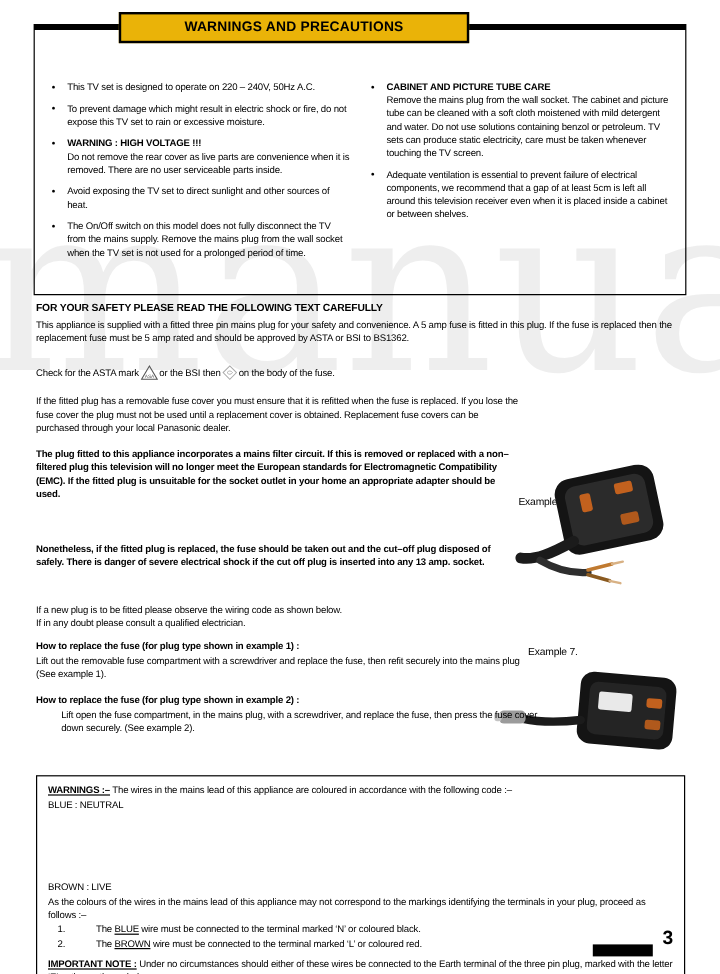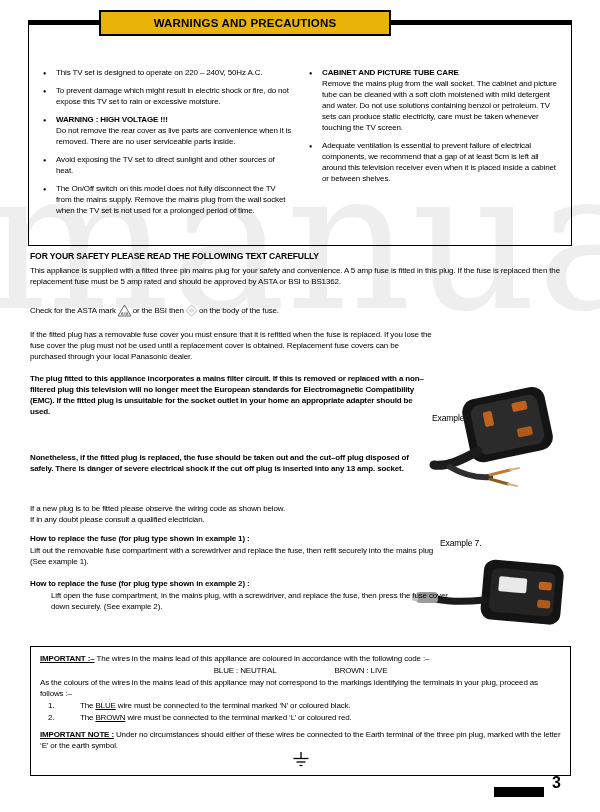--- a/index.html
+++ b/index.html
@@ -40,21 +40,21 @@
   .f1h{top:533px;left:30px;font-weight:bold;}
   .f1t{top:545px;left:30px;width:410px;}
   .ex2-label{top:538px;left:440px;font-size:8.6px;}
   .ex2-fig{top:552px;left:410px;}
   .f2h{top:578px;left:30px;font-weight:bold;}
   .f2t{top:590px;left:30px;width:412px;margin-left:21px;}
 
   
   .impbox{position:absolute;top:646px;left:30px;width:541px;box-sizing:border-box;
         border:1.2px solid #000;padding:6px 9px 7px 9px;line-height:11px;}
-  .codes{display:flex;justify-content:center;gap:58px;margin:1px 0 1px 0;}
+  .codes{display:flex;justify-content:center;gap:58px;margin:1px 0 1px 0;flex-direction:column;}
   .item{display:flex;margin-top:1px;}
   .item .num{width:40px;padding-left:8px;box-sizing:border-box;}
   .item .itext{flex:1;}
   .noteline{margin-top:6px;}
   .earthrow{display:flex;justify-content:center;margin-top:1px;}
 
   .pagebar{position:absolute;top:787px;left:494px;width:50px;height:10px;background:#000;}
   .pagenum{position:absolute;top:777px;left:552px;font-size:16px;font-weight:bold;letter-spacing:0;}
 </style>
 </head>
@@ -142,21 +142,21 @@
         <rect x="6" y="40" width="22" height="11" rx="4" fill="#9b9b9b"></rect>
         <rect x="2" y="42" width="6" height="7" rx="2" fill="#c4c4c4"></rect>
       </svg>
     </div>
 
     <div class="abs f2h">How to replace the fuse (for plug type shown in example 2) :</div>
     <div class="abs f2t">Lift open the fuse compartment, in the mains plug, with a screwdriver, and replace the fuse, then press the fuse cover down securely. (See example 2).</div>
 
     <div class="impbox">
       <div>
-        <span class="b u">IMPORTANT :–</span><span> The wires in the mains lead of this appliance are coloured in accordance with the following code :–</span>
+        <span class="b u">WARNINGS :–</span><span> The wires in the mains lead of this appliance are coloured in accordance with the following code :–</span>
       </div>
       <div class="codes">
         <span>BLUE : NEUTRAL</span>
         <span>BROWN : LIVE</span>
       </div>
       <div>As the colours of the wires in the mains lead of this appliance may not correspond to the markings identifying the terminals in your plug, proceed as follows :–</div>
       <div class="item">
         <span class="num">1.</span>
         <span class="itext"><span>The </span><span class="u">BLUE</span><span> wire must be connected to the terminal marked ‘N’ or coloured black.</span></span>
       </div>

